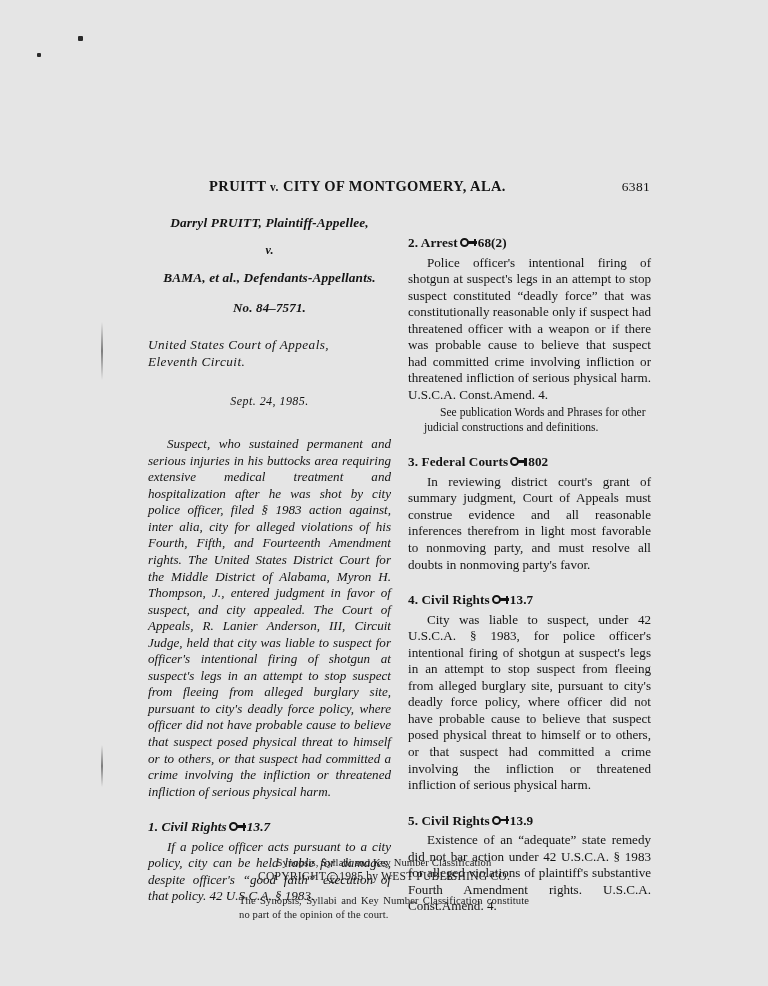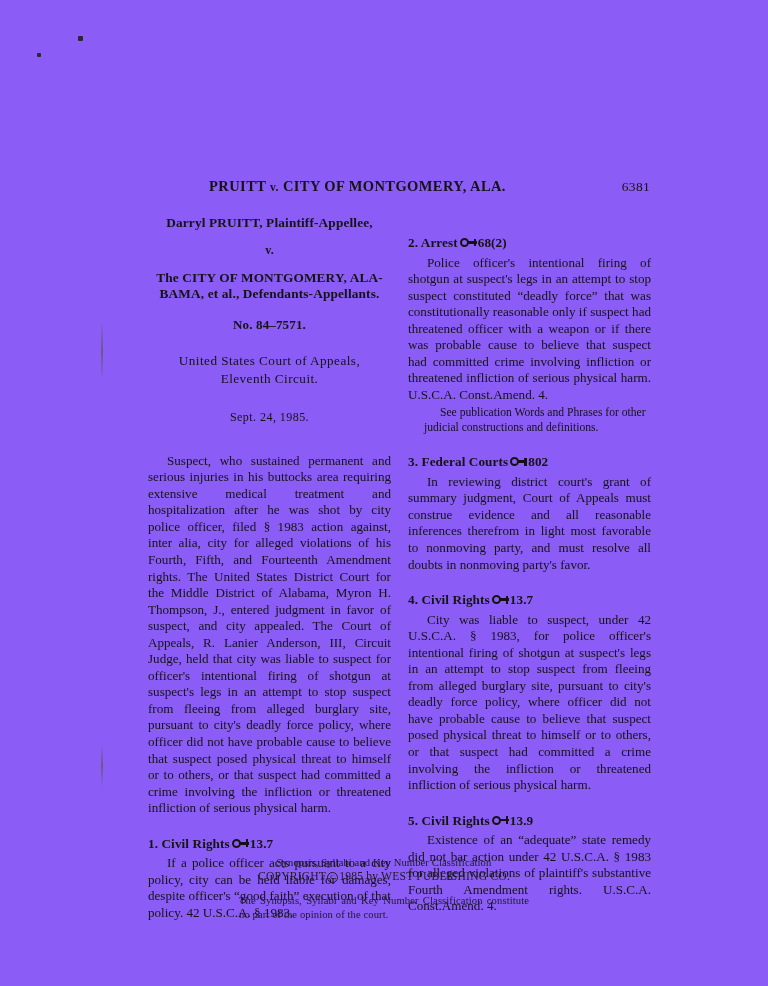--- a/index.html
+++ b/index.html
@@ -4,21 +4,21 @@
 <style>
   html, body {
     margin: 0;
     padding: 0;
     background: #ffffff;
   }
   .page {
     position: relative;
     width: 768px;
     height: 986px;
-    background: #8b5cf6;
+    background: #e5e5e5;
     overflow: hidden;
     font-family: "Liberation Serif", "DejaVu Serif", serif;
     color: #141414;
   }
 
   
   .speck {
     position: absolute;
     background: #2a2a2a;
     border-radius: 1px;
@@ -75,21 +75,21 @@
     width: 768px;
     height: 650px;
   }
   .col {
     position: absolute;
     top: 0;
     width: 243px;
     font-size: 13.1px;
     line-height: 16.55px;
   }
-  .col-left  { left: 148px; }
+  .col-left  { left: 148px; font-style: italic; }
   .col-right { left: 408px; }
 
   .caption-line {
     text-align: center;
     font-weight: bold;
     font-size: 13.3px;
     letter-spacing: .15px;
     margin: 0;
   }
   .caption-party {
@@ -100,21 +100,21 @@
     font-weight: bold;
     font-size: 12px;
     margin-top: 11px;
     margin-bottom: 11px;
   }
   .caption-docket {
     margin-top: 14px;
     font-size: 13px;
   }
   .caption-court {
-    text-align: center;
+    text-align: left;
     font-weight: normal;
     font-size: 13.2px;
     line-height: 17.5px;
     letter-spacing: .45px;
     margin-top: 19px;
   }
   .caption-date {
     text-align: center;
     font-size: 12px;
     letter-spacing: .45px;
@@ -234,21 +234,20 @@
     <div class="rh-title"><span>PRUITT</span> <span class="small-v">v.</span> <span>CITY OF MONTGOMERY, ALA.</span></div>
     <div class="rh-page">6381</div>
   </div>
 
   <div class="columns">
 
     <div class="col col-left">
 
       <div class="caption-line caption-party">Darryl PRUITT, Plaintiff-Appellee,</div>
       <div class="caption-line caption-v">v.</div>
-      <div class="caption-line">The CITY OF MONTGOMERY, ALA-</div>
       <div class="caption-line">BAMA, et al., Defendants-Appellants.</div>
       <div class="caption-line caption-docket">No. 84–7571.</div>
       <div class="caption-court">United States Court of Appeals,</div>
       <div class="caption-court" style="margin-top:0">Eleventh Circuit.</div>
       <div class="caption-date">Sept. 24, 1985.</div>
 
       <p class="body-para synopsis">Suspect, who sustained permanent and serious injuries in his buttocks area requiring extensive medical treatment and hospitalization after he was shot by city police officer, filed § 1983 action against, inter alia, city for alleged violations of his Fourth, Fifth, and Fourteenth Amendment rights. The United States District Court for the Middle District of Alabama, Myron H. Thompson, J., entered judgment in favor of suspect, and city appealed. The Court of Appeals, R. Lanier Anderson, III, Circuit Judge, held that city was liable to suspect for officer's intentional firing of shotgun at suspect's legs in an attempt to stop suspect from fleeing from alleged burglary site, pursuant to city's deadly force policy, where officer did not have probable cause to believe that suspect posed physical threat to himself or to others, or that suspect had committed a crime involving the infliction or threatened infliction of serious physical harm.</p>
 
 
       <div class="headnote-title"><span>1.</span> <span>Civil Rights</span><span class="keynum"><span class="bow"></span><span class="shaft"></span><span class="tooth"></span></span><span>13.7</span></div>

